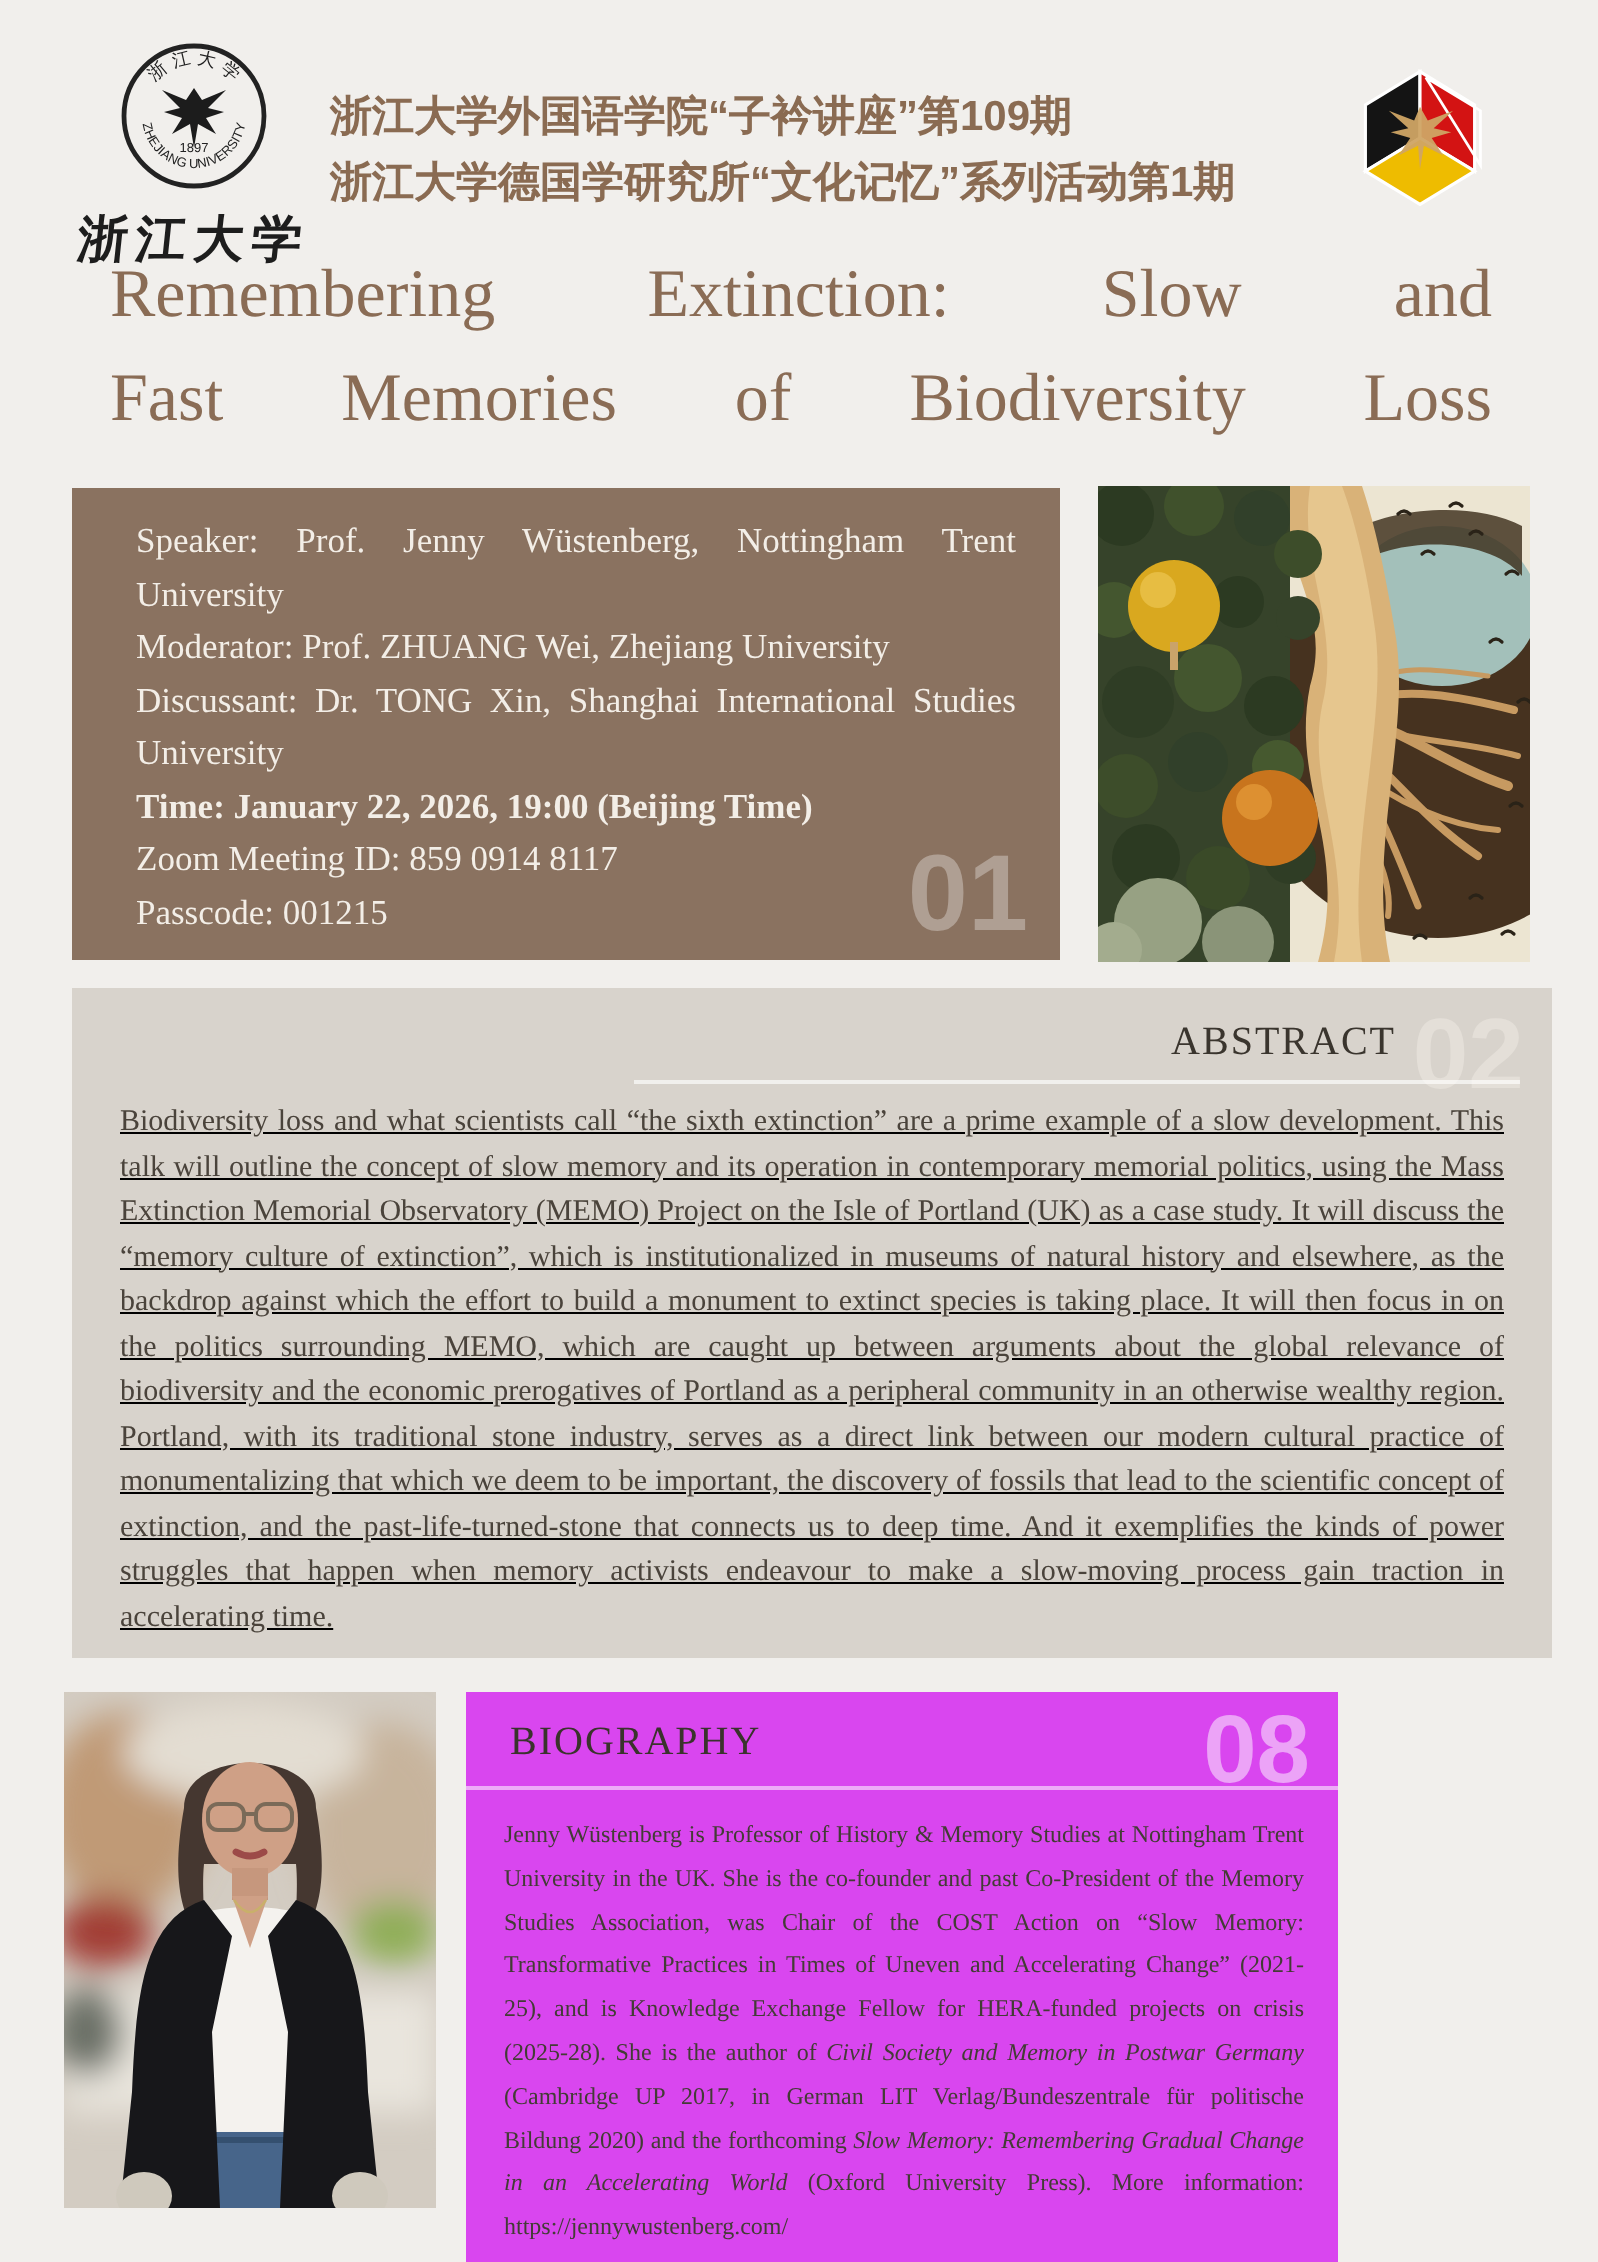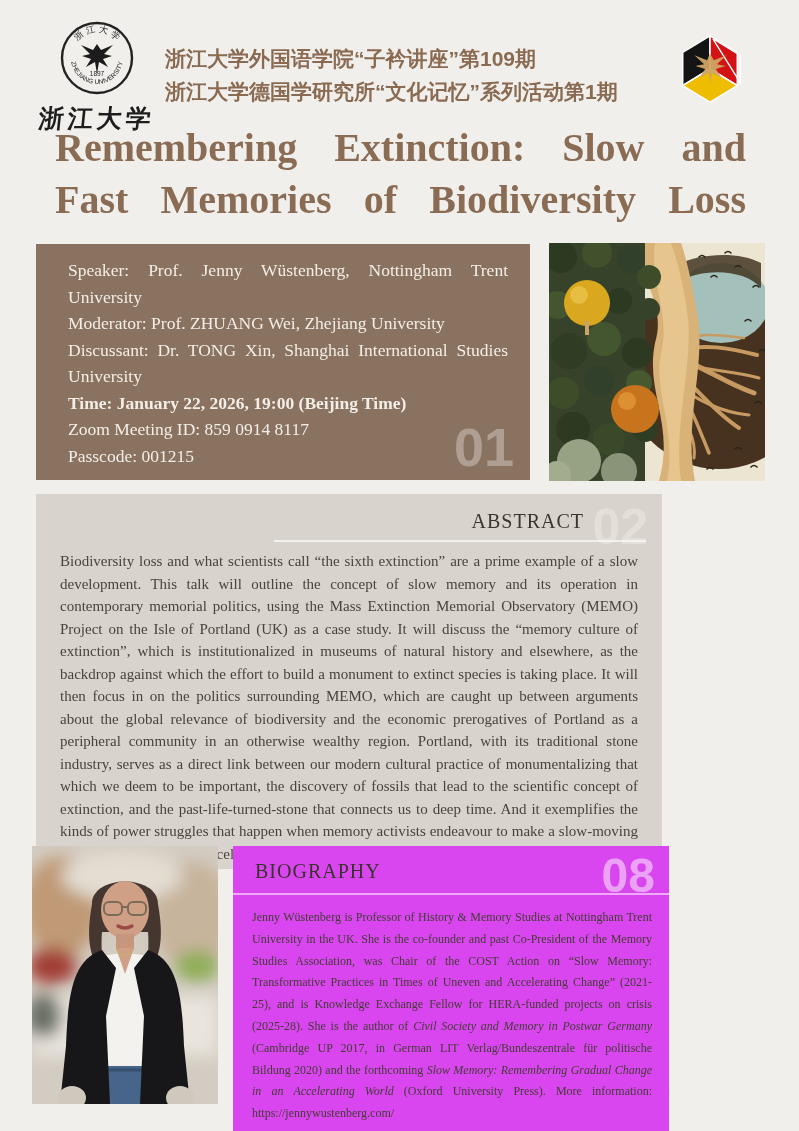--- a/index.html
+++ b/index.html
@@ -16,41 +16,41 @@
   }
   .series{
     position:absolute; left:165px; right:160px; top:42px; text-align:left;
     font-family:"Liberation Sans", sans-serif; font-weight:bold;
     font-size:21px; line-height:33px; color:#8a6b52;
   }
   .hex-logo{position:absolute; right:50px; top:28px;}
   
   .title{
     position:absolute; left:55px; right:53px; top:122px;
-    font-size:40px; font-weight:bold; color:#8a6c55; line-height:52px;
+    font-size:34px; font-weight:normal; color:#8a6c55; line-height:52px;
   }
   .title .tline{text-align:justify; text-align-last:justify;}
   
   .info-box{
     position:absolute; left:36px; top:244px; width:494px; height:236px;
     background:#8a7260; color:#f3eee7; box-sizing:border-box;
     padding:13px 22px 0 32px;
   }
   .info-box p{margin:0; font-size:17.5px; line-height:26.5px; text-align:justify;}
   .info-box p.bold{font-weight:bold;}
   .badge{
     font-family:"Liberation Sans", sans-serif; font-weight:bold;
     position:absolute; line-height:1;
   }
   .badge-01{right:16px; bottom:6px; font-size:54px; color:rgba(255,255,255,0.32);}
   .art-forest{position:absolute; left:549px; top:243px; width:216px; height:238px;}
   
   .abs-box{
-    position:absolute; left:36px; top:494px; width:626px; min-height:335px;
-    background:#d8d3cc; box-sizing:border-box; padding-bottom:4px;
+    position:absolute; left:36px; top:494px; width:740px; min-height:335px;
+    background:#d8d3cc; box-sizing:border-box; padding-bottom:4px;text-decoration:underline;
   }
   .abs-head{position:relative; height:46px;}
   .abs-head .heading{
     position:absolute; right:78px; top:16px; font-size:20px; letter-spacing:1px;
     color:#3a352e;
   }
   .badge-02{right:14px; top:8px; font-size:50px; color:#e4dfd8;}
   .abs-rule{position:absolute; left:38%; right:16px; top:46px; height:2px; background:rgba(255,255,255,0.65);}
   .abs-body{
     padding:10px 24px 0 24px; font-size:15px; line-height:22.5px;

